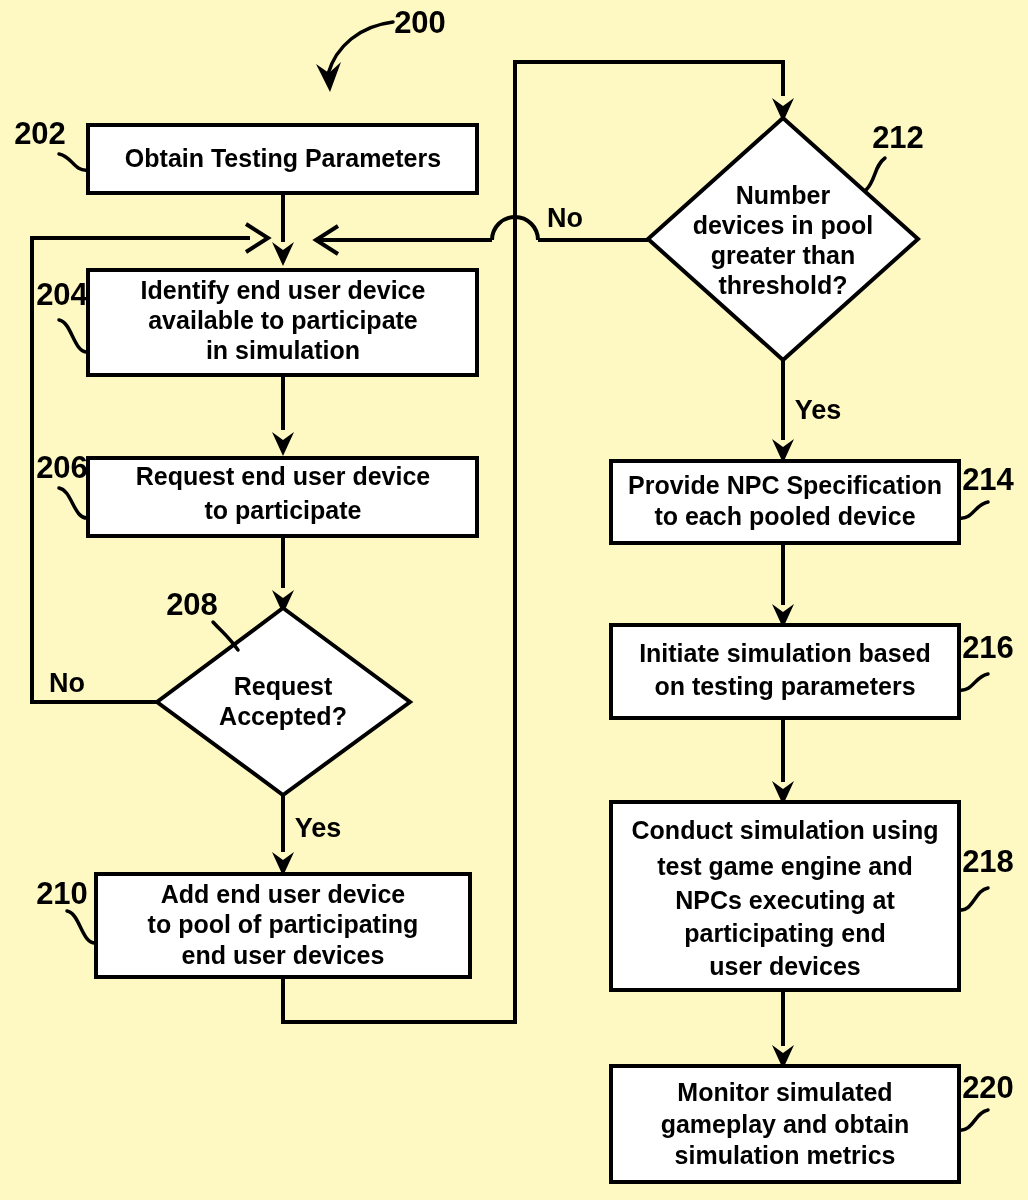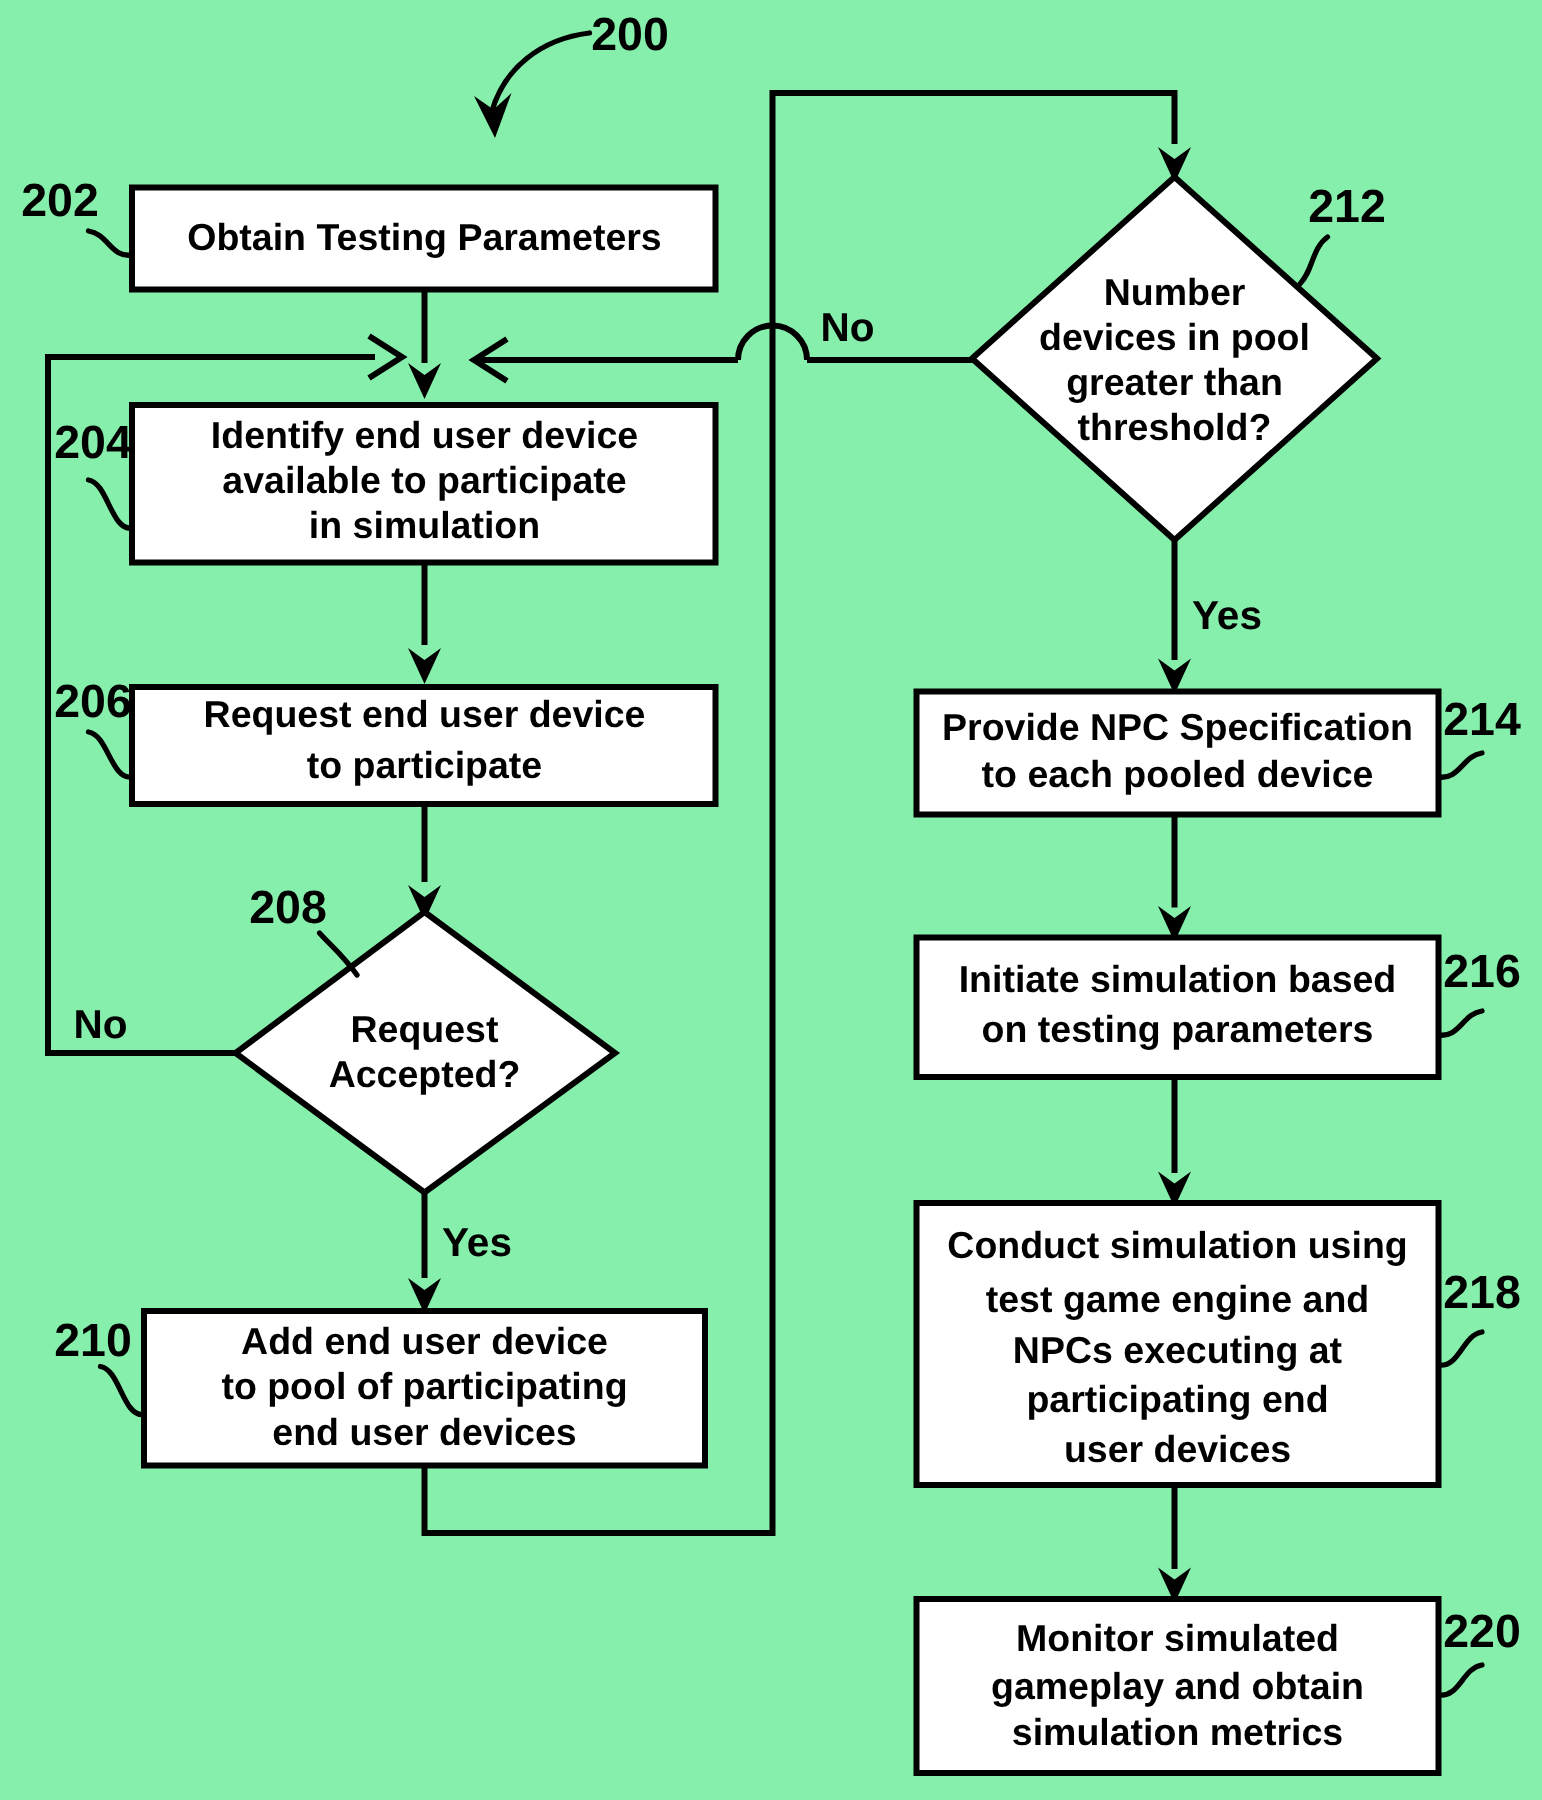--- a/index.html
+++ b/index.html
@@ -7,21 +7,21 @@
     padding: 0;
     background: #ffffff;
   }
   body {
     font-family: "Liberation Sans", sans-serif;
   }
   #figure-root {
     position: relative;
     width: 1028px;
     height: 1200px;
-    background: #86efac;
+    background: #fef9c3;
     overflow: hidden;
   }
   svg#flow {
     position: absolute;
     top: 0;
     left: 0;
     width: 1028px;
     height: 1200px;
     display: block;
   }

